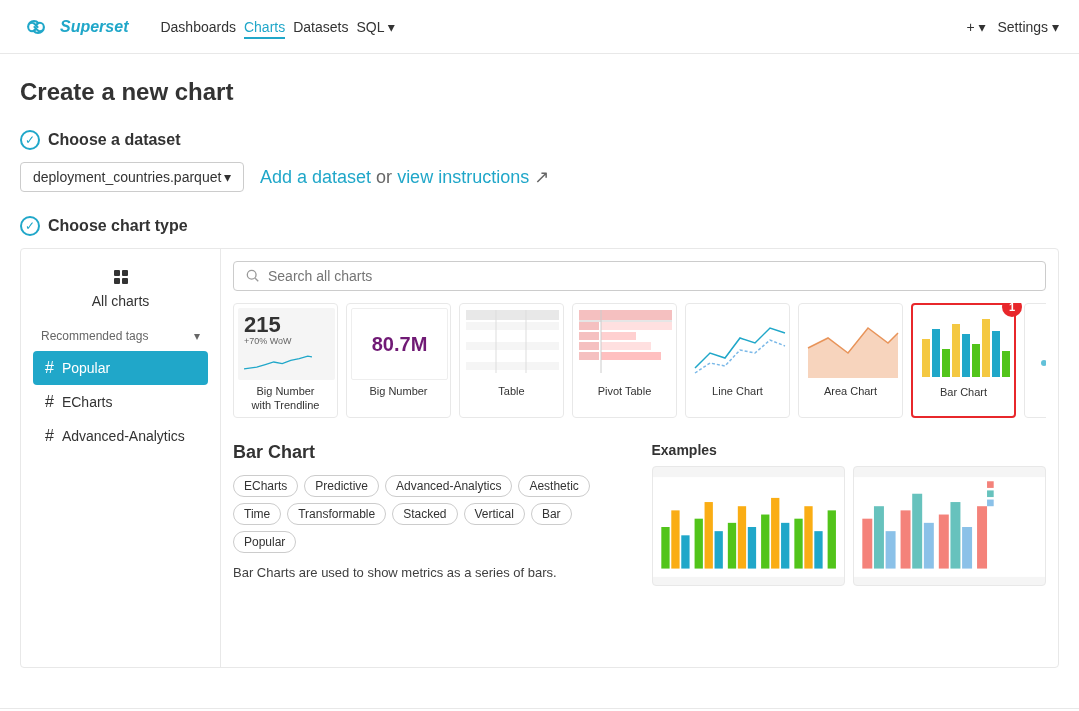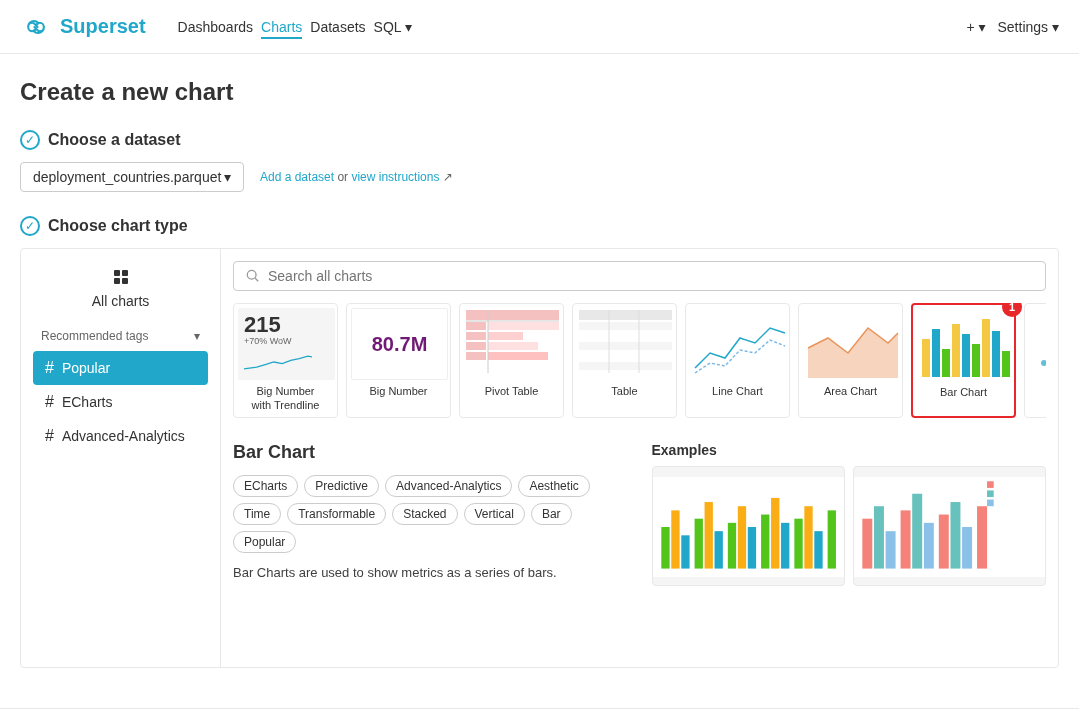--- a/index.html
+++ b/index.html
@@ -5,21 +5,21 @@
     * { box-sizing: border-box; margin: 0; padding: 0; }
     body { font-family: -apple-system, BlinkMacSystemFont, 'Segoe UI', sans-serif; font-size: 14px; color: #333; background: #fff; }
 
     
     .navbar {
       display: flex; align-items: center; padding: 0 20px; height: 54px;
       border-bottom: 1px solid #e8e8e8; background: #fff;
     }
     .navbar-brand { display: flex; align-items: center; margin-right: 32px; }
     .brand-logo { width: 32px; height: 32px; margin-right: 8px; }
-    .brand-name { font-weight: 700; font-size: 20px; color: #20a7c9; }
+    .brand-name { font-weight: 700; font-size: 16px; color: #20a7c9; font-style: italic; }
     .nav-links { display: flex; gap: 8px; align-items: center; }
     .nav-link { text-decoration: none; color: #333; font-size: 14px; padding: 4px 0; }
     .nav-link.active { color: #20a7c9; border-bottom: 2px solid #20a7c9; padding-bottom: 2px; }
     .nav-right { margin-left: auto; display: flex; align-items: center; gap: 12px; }
     .nav-btn { background: none; border: none; cursor: pointer; color: #333; font-size: 14px; display: flex; align-items: center; gap: 4px; }
 
     
     .page { padding: 24px 20px; }
     .page-title { font-size: 24px; font-weight: 600; margin-bottom: 24px; }
 
@@ -30,21 +30,21 @@
     .section-title { font-size: 16px; font-weight: 600; }
 
     
     .dataset-row { display: flex; align-items: center; gap: 16px; margin-bottom: 24px; }
     .dataset-select {
       display: flex; align-items: center; justify-content: space-between;
       border: 1px solid #ccc; border-radius: 4px; padding: 6px 12px;
       width: 224px; cursor: pointer; background: #fff;
     }
     .dataset-select span { font-size: 14px; }
-    .dataset-links { font-size: 12px; color: #666; text-align: right; }
+    .dataset-links { font-size: 18px; color: #666; text-align: right; }
     .dataset-links a { color: #20a7c9; text-decoration: none; }
 
     
     .chart-type-panel {
       border: 1px solid #e8e8e8; border-radius: 4px;
       display: flex; min-height: 420px;
     }
     .sidebar {
       width: 200px; border-right: 1px solid #e8e8e8; padding: 12px;
       flex-shrink: 0;
@@ -231,55 +231,55 @@
             </div>
           </div>
           <div class="chart-thumb-label">Big Number<br>with Trendline</div>
         </div>
 
         <div class="chart-thumb">
           <div class="chart-thumb-img" style="align-items:center;justify-content:center;background:#fff;border:1px solid #eee;">
             <span style="font-size:20px;font-weight:800;color:#701a75">80.7M</span>
           </div>
           <div class="chart-thumb-label">Big Number</div>
+        </div>
+
+        <div class="chart-thumb">
+          <div class="chart-thumb-img" style="background:#fff;">
+            <svg width="97" height="72" viewBox="0 0 97 72">
+              <rect x="2" y="2" width="93" height="10" fill="#e8e8e8"></rect>
+              <rect x="2" y="14" width="93" height="8" fill="#f5f5f5"></rect>
+              <rect x="2" y="24" width="93" height="8" fill="#fff"></rect>
+              <rect x="2" y="34" width="93" height="8" fill="#f5f5f5"></rect>
+              <rect x="2" y="44" width="93" height="8" fill="#fff"></rect>
+              <rect x="2" y="54" width="93" height="8" fill="#f5f5f5"></rect>
+              <line x1="32" y1="2" x2="32" y2="65" stroke="#ddd" stroke-width="1"></line>
+              <line x1="62" y1="2" x2="62" y2="65" stroke="#ddd" stroke-width="1"></line>
+            </svg>
+          </div>
+          <div class="chart-thumb-label">Table</div>
         </div>
 
         <div class="chart-thumb">
           <div class="chart-thumb-img" style="background:#fff;">
             <svg width="97" height="72" viewBox="0 0 97 72">
               <rect x="2" y="2" width="93" height="10" fill="#f5c0c0"></rect>
               <rect x="2" y="14" width="20" height="8" fill="#f5c0c0"></rect>
               <rect x="2" y="24" width="20" height="8" fill="#f5c0c0"></rect>
               <rect x="2" y="34" width="20" height="8" fill="#f5c0c0"></rect>
               <rect x="2" y="44" width="20" height="8" fill="#f5c0c0"></rect>
               <rect x="24" y="14" width="71" height="8" fill="#ffe0e0"></rect>
               <rect x="24" y="24" width="35" height="8" fill="#ffd0d0"></rect>
               <rect x="24" y="34" width="50" height="8" fill="#ffe0e0"></rect>
               <rect x="24" y="44" width="60" height="8" fill="#ffc0c0"></rect>
               <line x1="24" y1="2" x2="24" y2="65" stroke="#ccc" stroke-width="1"></line>
               <line x1="2" y1="13" x2="95" y2="13" stroke="#ccc" stroke-width="1"></line>
             </svg>
           </div>
           <div class="chart-thumb-label">Pivot Table</div>
-        </div>
-
-        <div class="chart-thumb">
-          <div class="chart-thumb-img" style="background:#fff;">
-            <svg width="97" height="72" viewBox="0 0 97 72">
-              <rect x="2" y="2" width="93" height="10" fill="#e8e8e8"></rect>
-              <rect x="2" y="14" width="93" height="8" fill="#f5f5f5"></rect>
-              <rect x="2" y="24" width="93" height="8" fill="#fff"></rect>
-              <rect x="2" y="34" width="93" height="8" fill="#f5f5f5"></rect>
-              <rect x="2" y="44" width="93" height="8" fill="#fff"></rect>
-              <rect x="2" y="54" width="93" height="8" fill="#f5f5f5"></rect>
-              <line x1="32" y1="2" x2="32" y2="65" stroke="#ddd" stroke-width="1"></line>
-              <line x1="62" y1="2" x2="62" y2="65" stroke="#ddd" stroke-width="1"></line>
-            </svg>
-          </div>
-          <div class="chart-thumb-label">Table</div>
         </div>
 
         <div class="chart-thumb">
           <div class="chart-thumb-img" style="background:#fff;">
             <svg width="97" height="72" viewBox="0 0 97 72">
               <polyline points="5,60 20,45 35,50 50,30 65,35 80,20 95,25" fill="none" stroke="#20a7c9" stroke-width="1.5"></polyline>
               <polyline points="5,65 20,55 35,58 50,42 65,45 80,32 95,38" fill="none" stroke="#7cb9e8" stroke-width="1.5" stroke-dasharray="3,2"></polyline>
             </svg>
           </div>
           <div class="chart-thumb-label">Line Chart</div>

